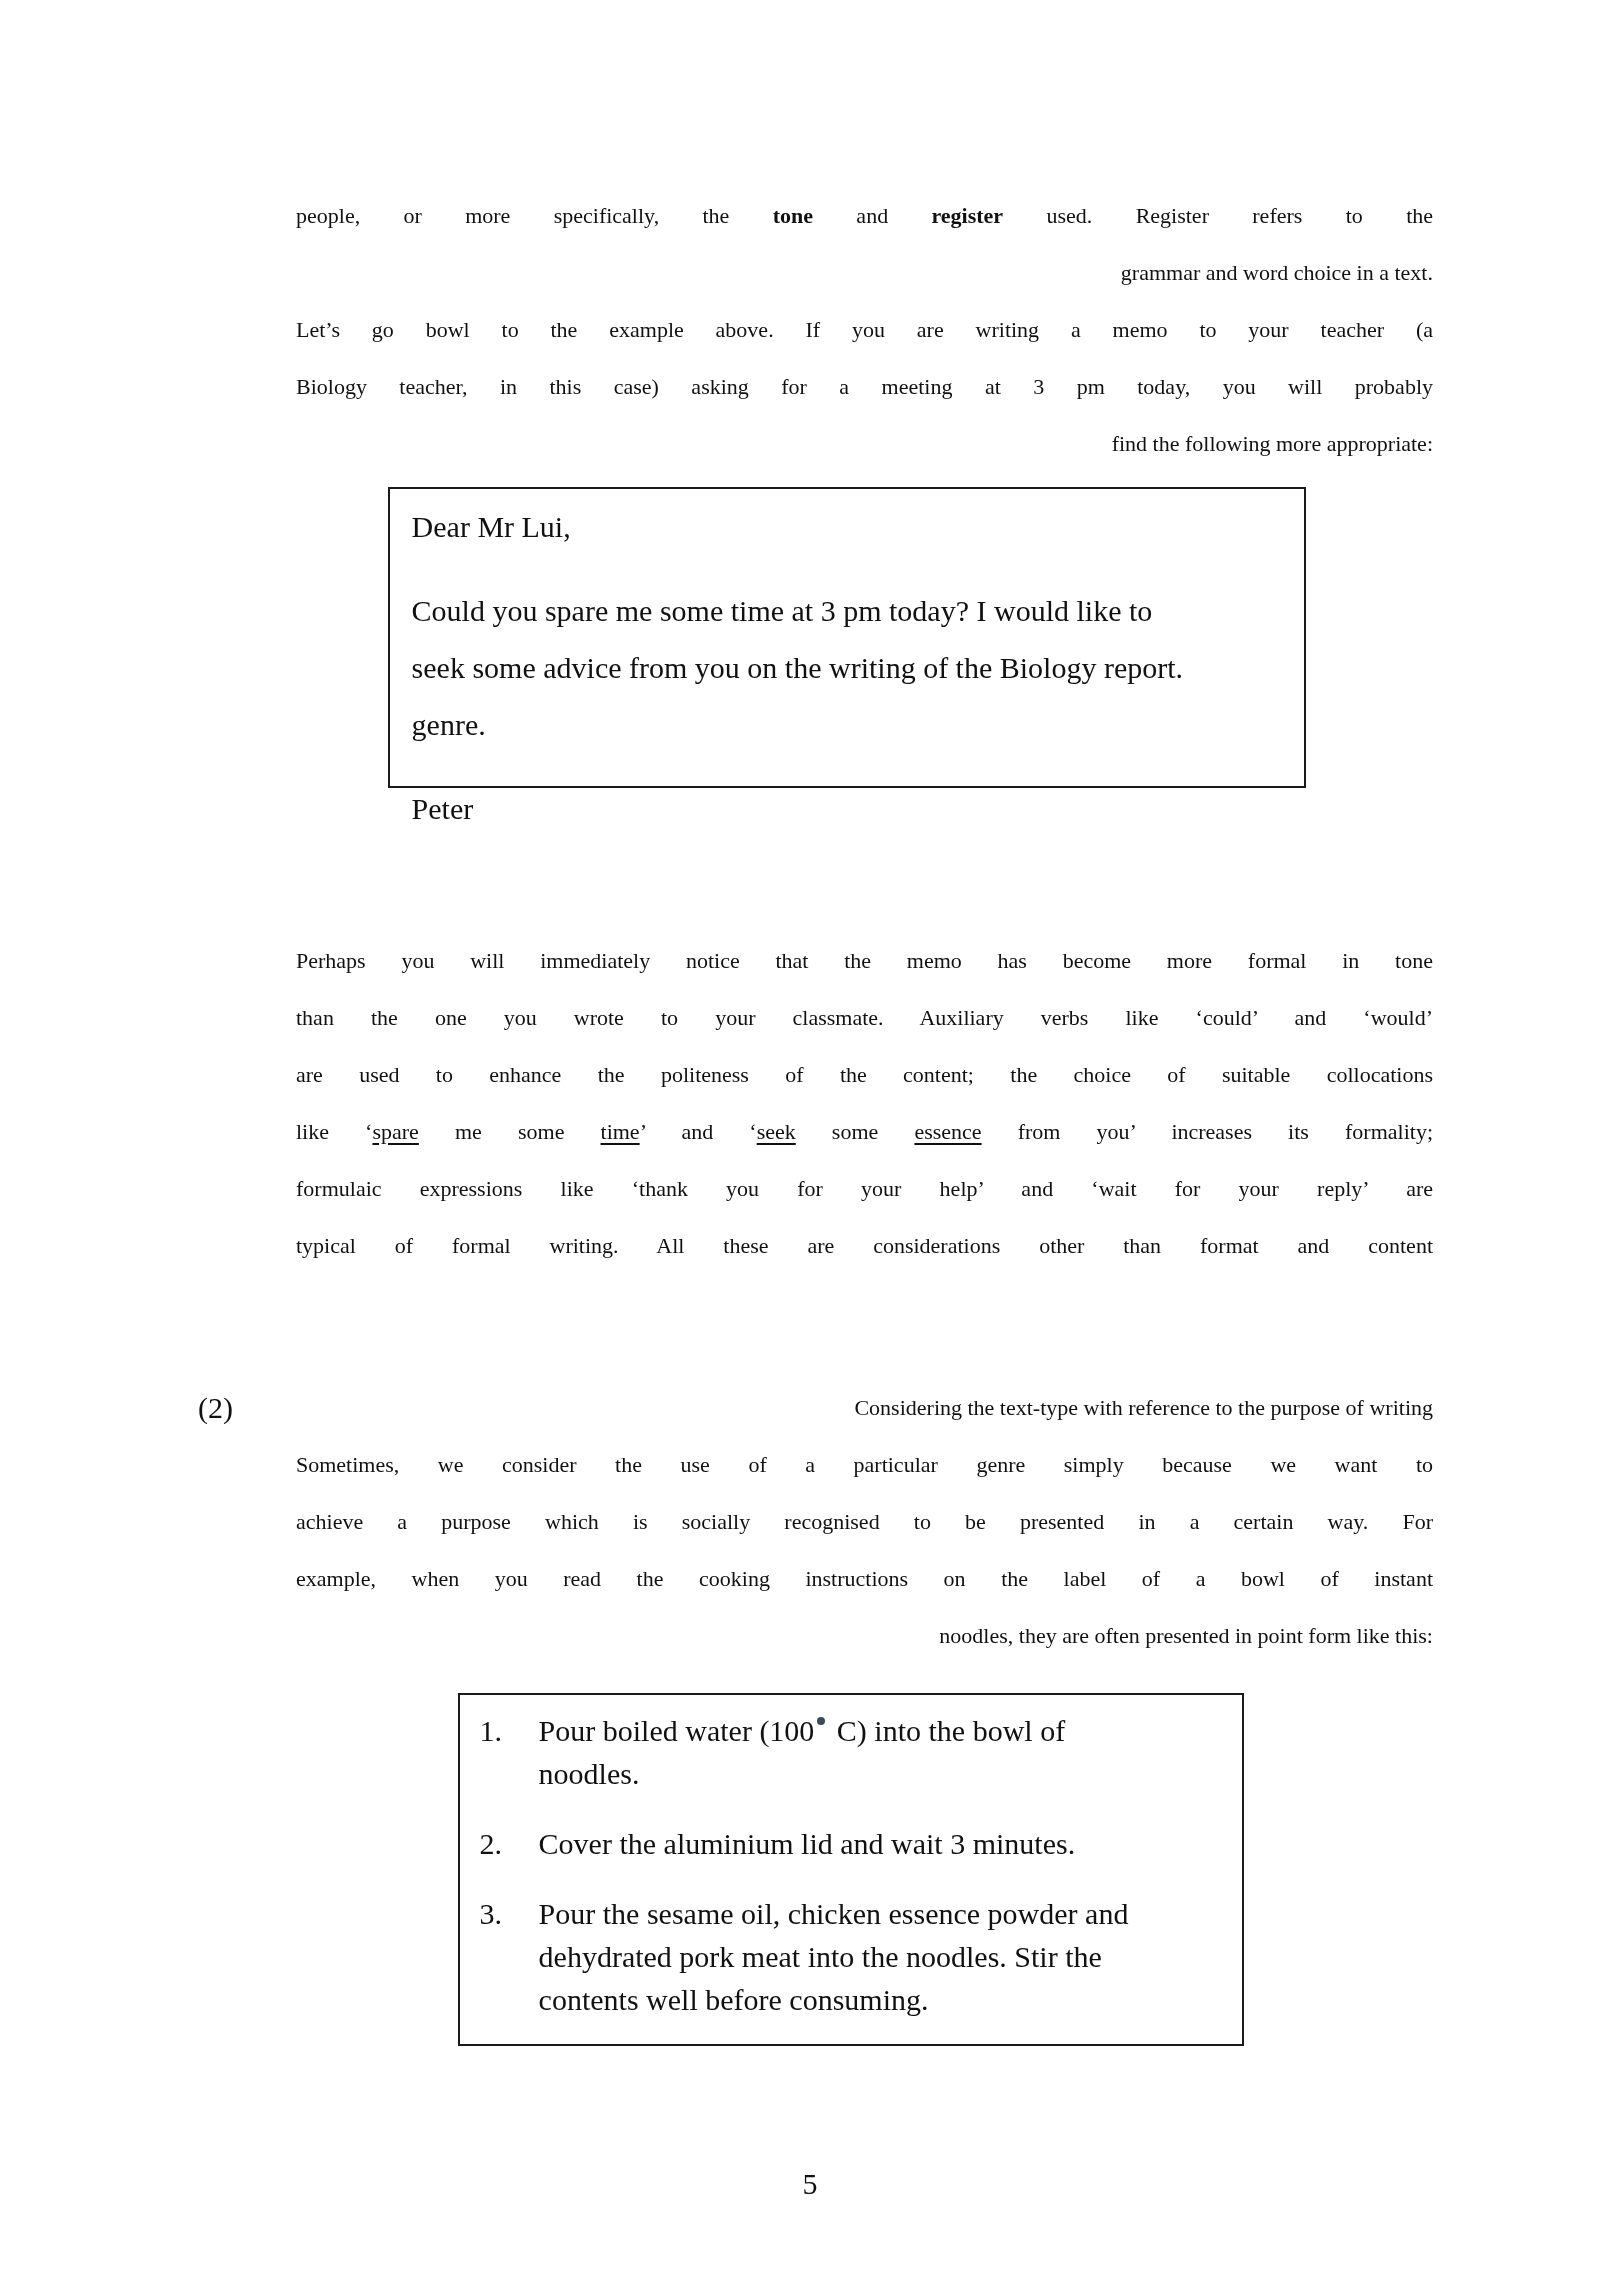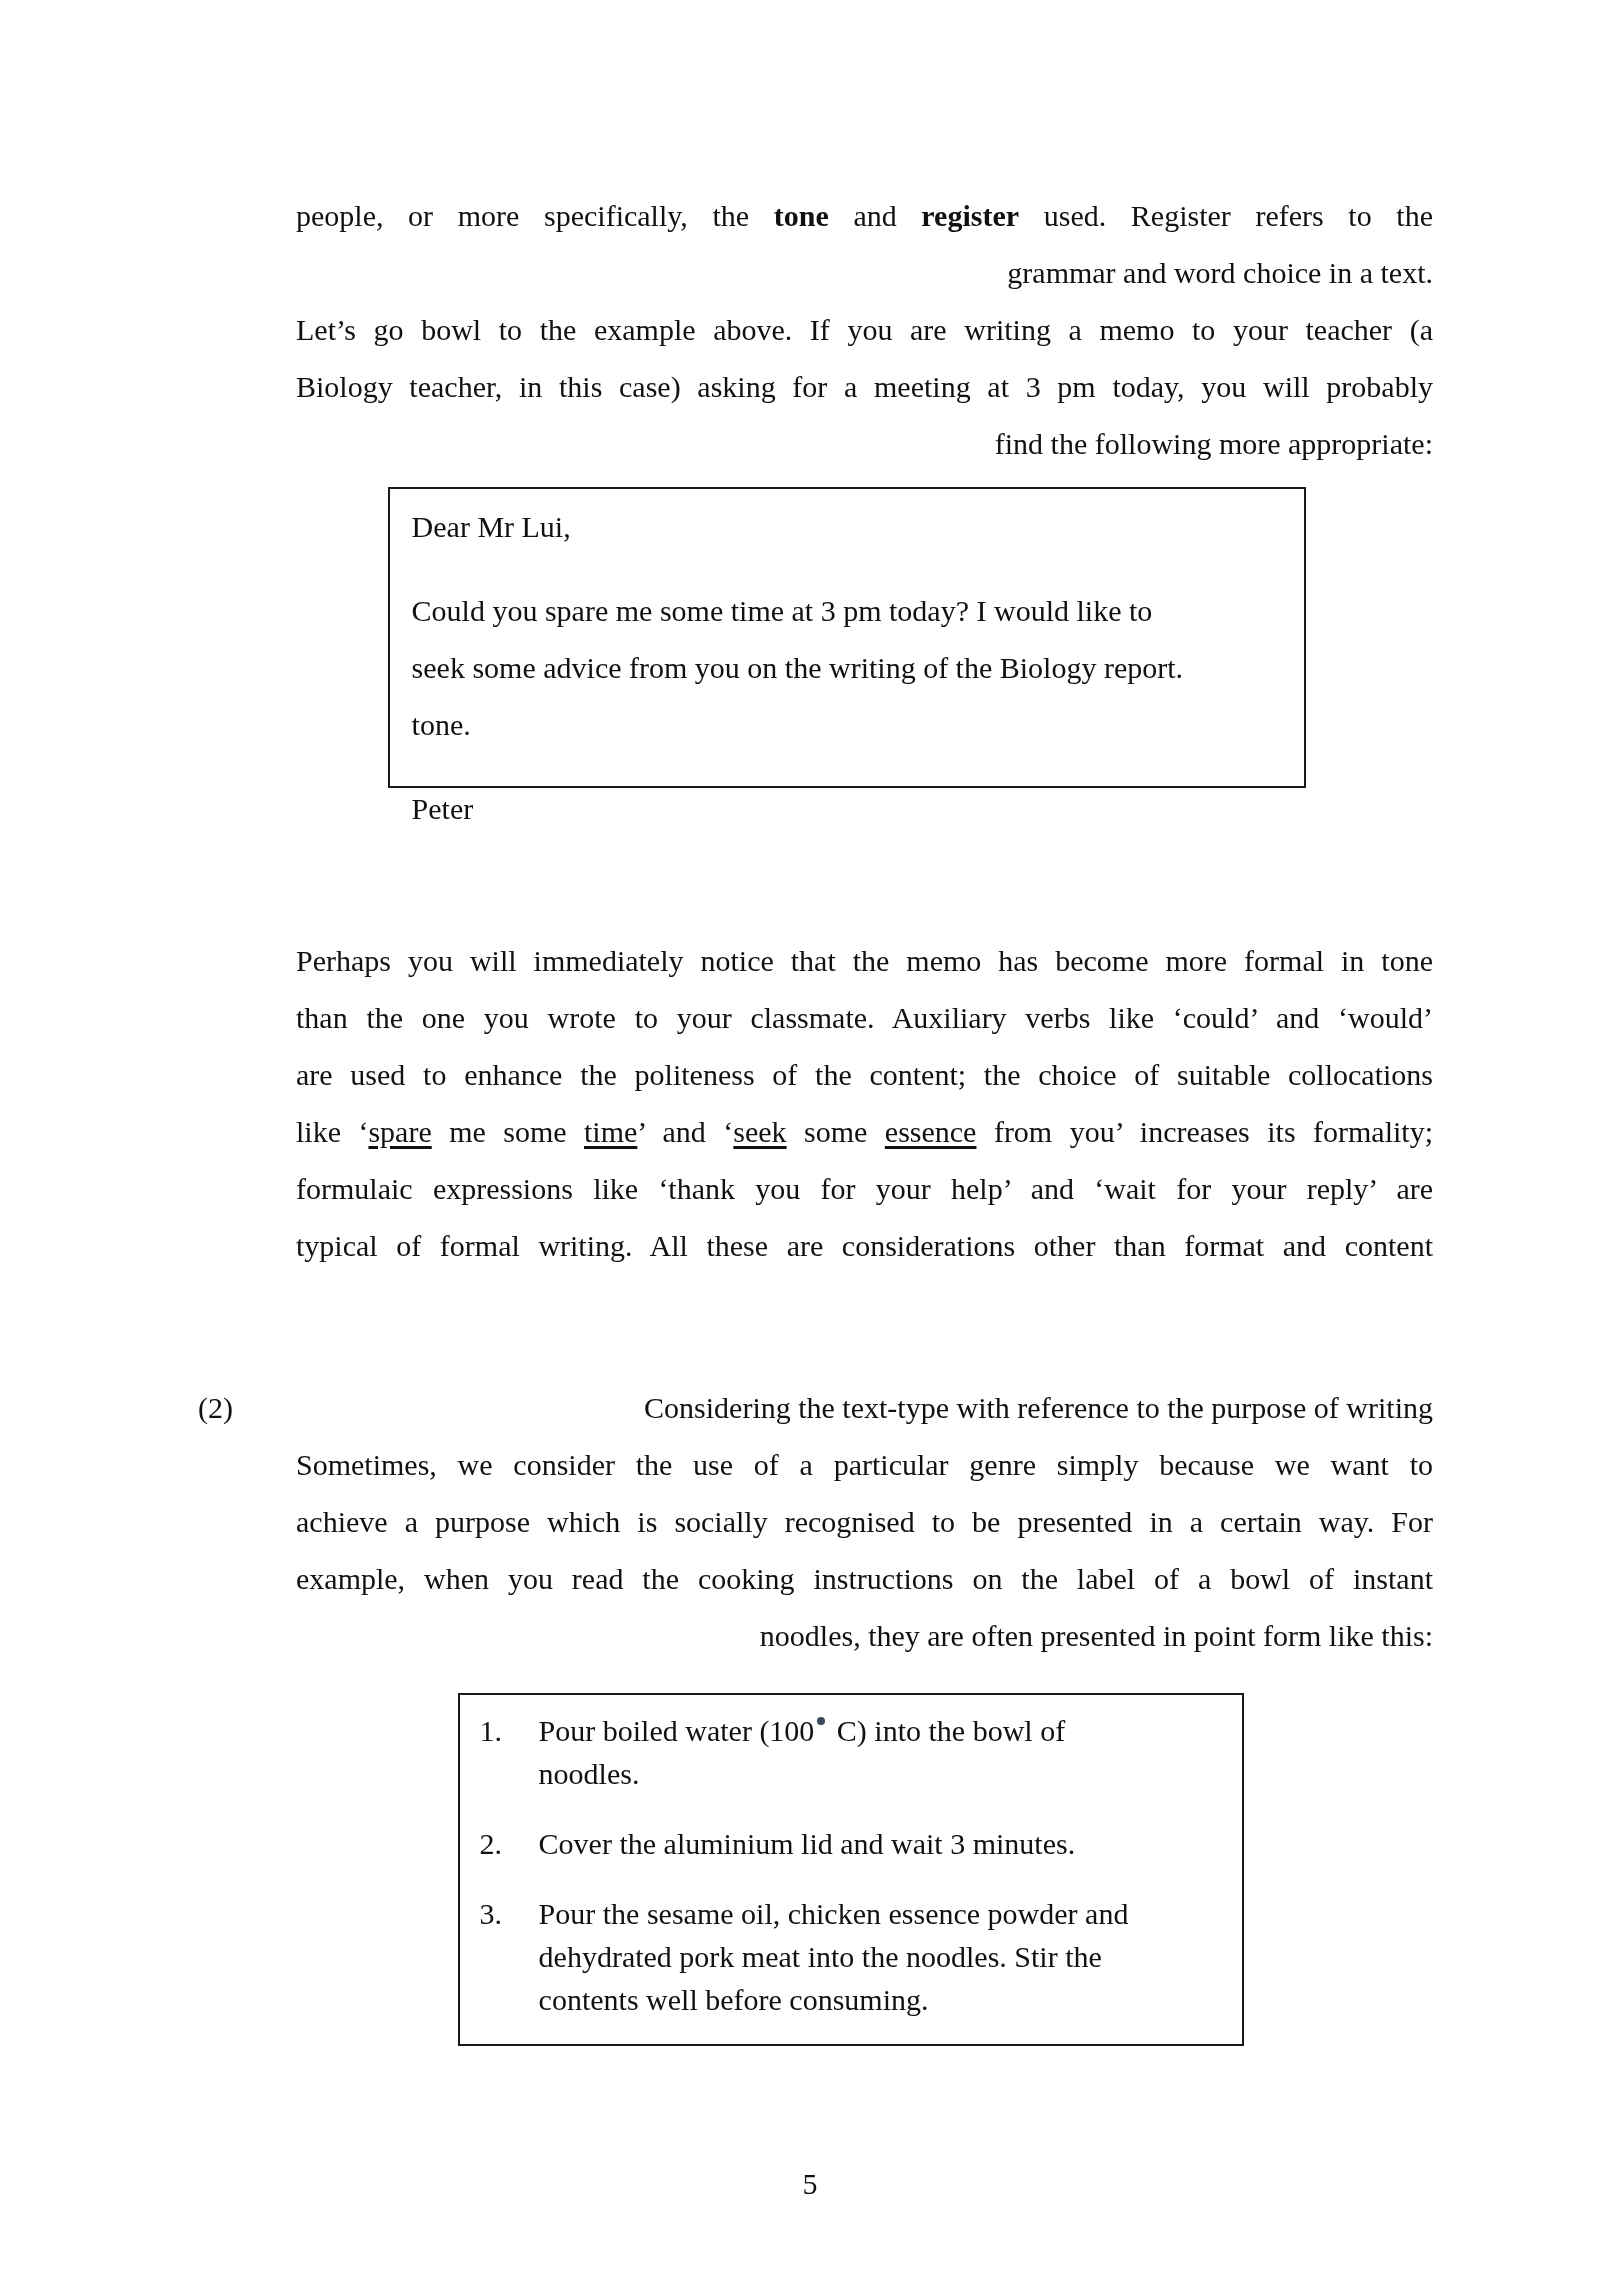--- a/index.html
+++ b/index.html
@@ -1,18 +1,18 @@
 <!DOCTYPE html>
 <html><head>
 <meta charset="utf-8">
 <style>
   html, body { margin: 0; padding: 0; background: #ffffff; }
   body { width: 1620px; height: 2293px; position: relative; overflow: hidden;
          font-family: "Liberation Serif", "DejaVu Serif", serif; color: #111; }
-  .blk { position: absolute; left: 296px; width: 1137px; font-size: 30px; line-height: 57px; }
+  .blk { position: absolute; left: 296px; width: 1137px; font-size: 22px; line-height: 57px; }
   .line { display: block; white-space: nowrap; text-align: right; }
   .jline { display: block; text-align: justify; text-align-last: justify; }
   .box { position: absolute; border: 2px solid #1a1a1a; box-sizing: border-box; }
   .u { text-decoration: underline; text-underline-offset: 3.9px; }
   b { font-weight: bold; }
   .memo p { margin: 0; font-size: 30px; line-height: 57px; }
   .steps { list-style: none; margin: 0; padding: 0; }
   .steps li { position: relative; padding-left: 59px; font-size: 30px; line-height: 43px; }
   .steps .num { position: absolute; left: 0; top: 0; }
   .deg { display: inline-block; width: 7.8px; height: 7.8px; border-radius: 50%; background: #3a4a5c; vertical-align: 15.7px; margin: 0 11.8px 0 2.9px; }
@@ -26,21 +26,21 @@
   <span class="jline">Let’s go bowl to the example above.  If you are writing a memo to your teacher (a</span>
   <span class="jline">Biology teacher, in this case) asking for a meeting at 3 pm today, you will probably</span>
   <span class="line">find the following more appropriate:</span>
 </div>
 
 <div class="box memo" style="left:388px; top:487px; width:918px; height:301px; padding:8.8px 0 0 21.6px;">
   <p>Dear Mr Lui,</p>
   <div style="height:27.4px;"></div>
   <p>Could you spare me some time at 3 pm today?  I would like to</p>
   <p>seek some advice from you on the writing of the Biology report.</p>
-  <p>tone.</p>
+  <p>genre.</p>
   <div style="height:26.5px;"></div>
   <p>Peter</p>
 </div>
 
 <div class="blk" style="top:932px;">
   <span class="jline">Perhaps you will immediately notice that the memo has become more formal in tone</span>
   <span class="jline">than the one you wrote to your classmate.  Auxiliary verbs like ‘could’ and ‘would’</span>
   <span class="jline">are used to enhance the politeness of the content; the choice of suitable collocations</span>
   <span class="jline"><span>like ‘</span><span class="u">spare</span><span> me some </span><span class="u">time</span><span>’ and ‘</span><span class="u">seek</span><span> some </span><span class="u">essence</span><span> from you’ increases its formality;</span></span>
   <span class="jline">formulaic expressions like ‘thank you for your help’ and ‘wait for your reply’ are</span>

